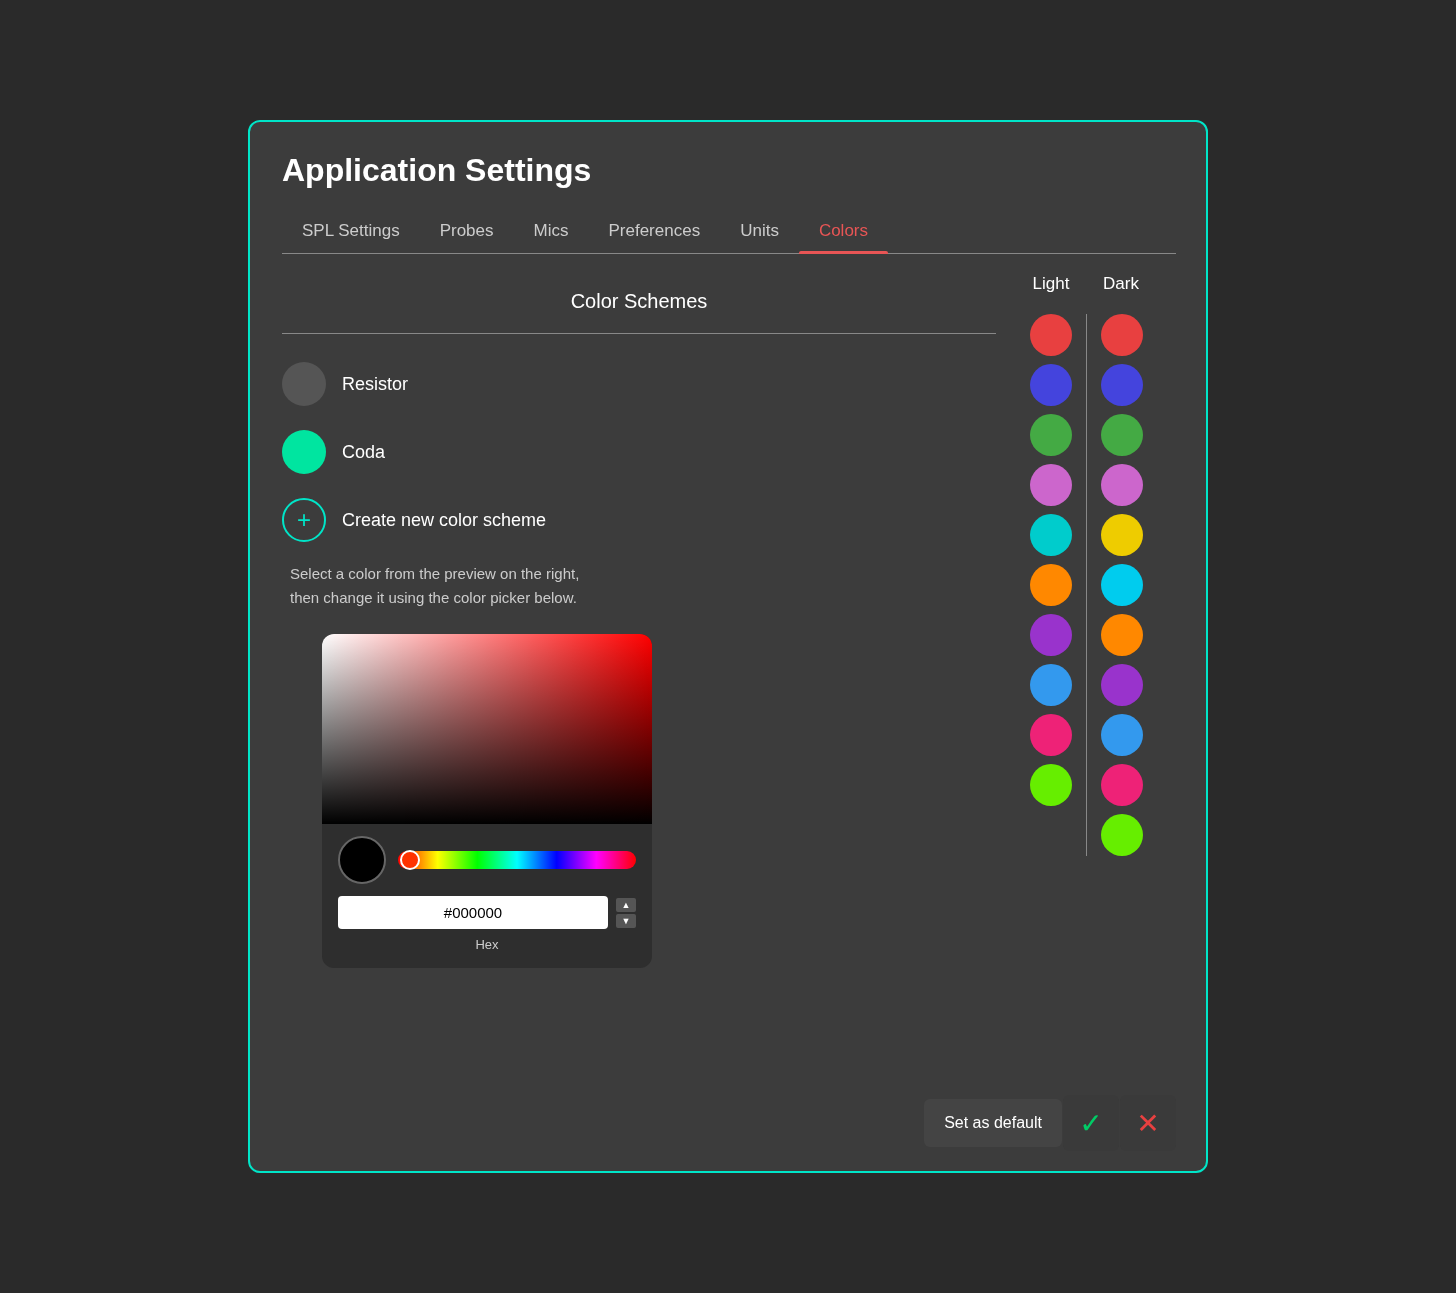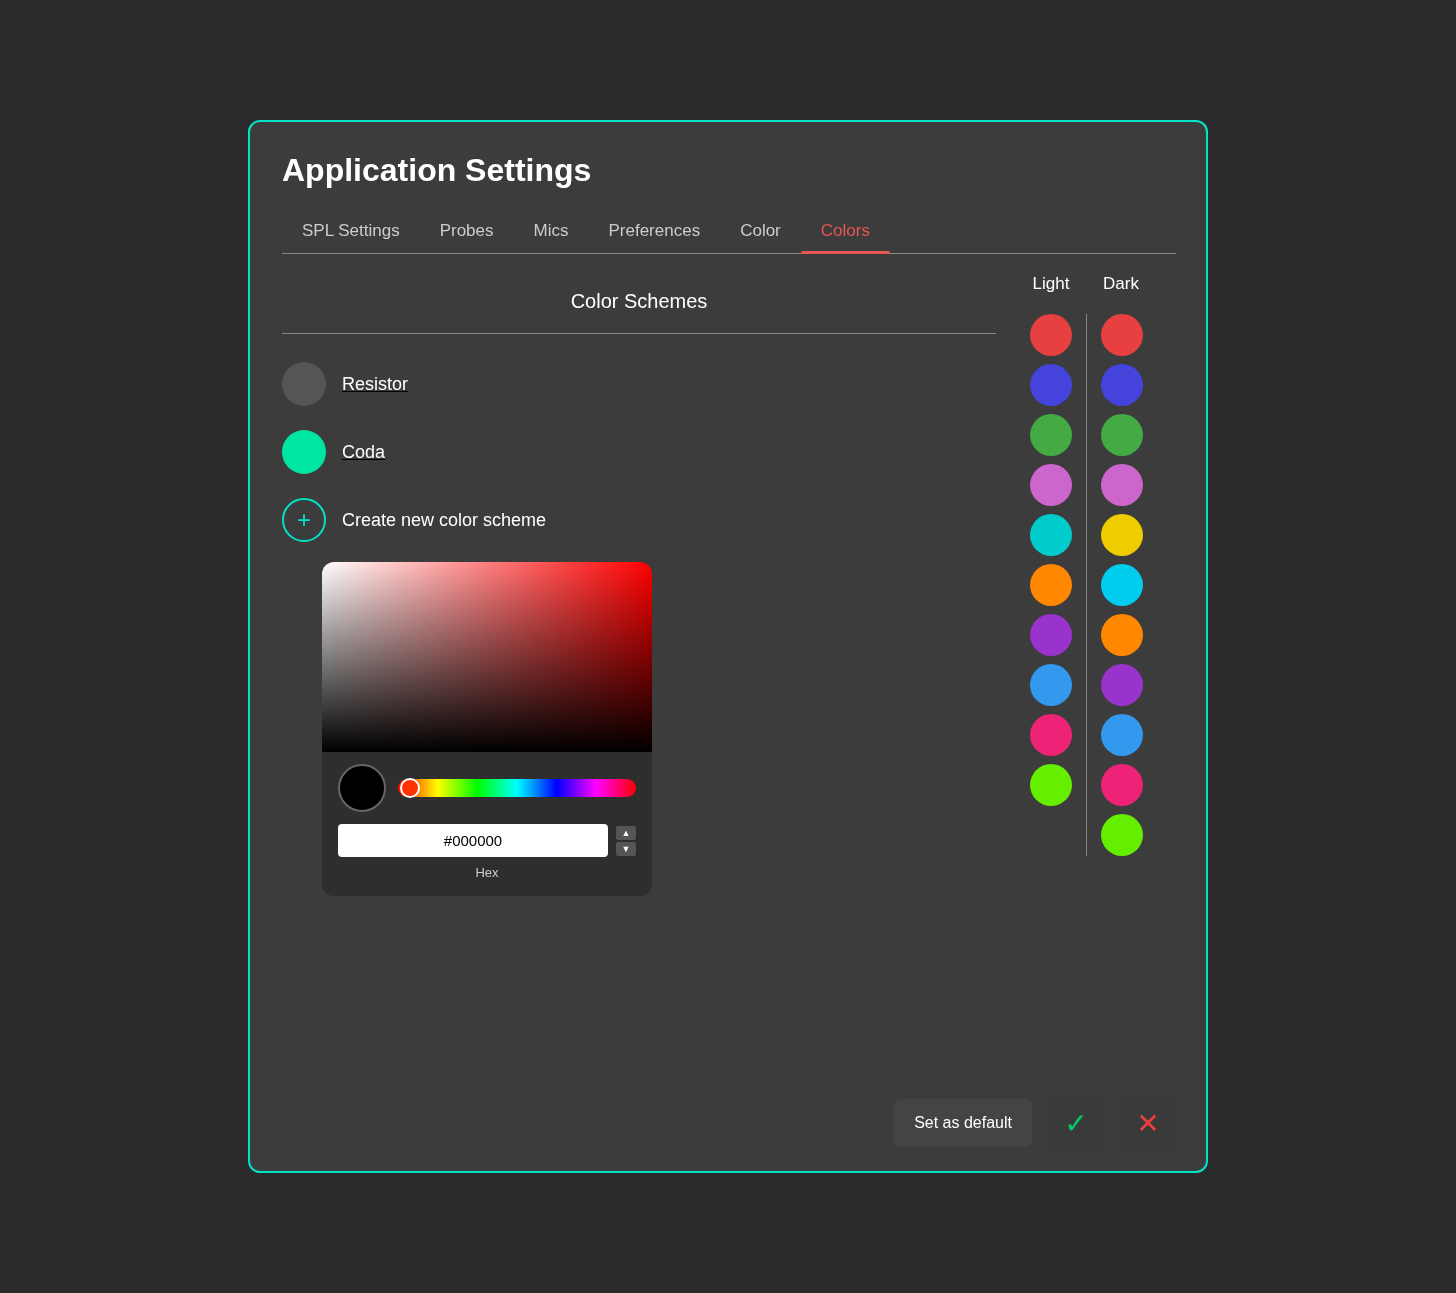--- a/index.html
+++ b/index.html
@@ -72,21 +72,20 @@
       text-align: center;
       padding: 16px 0 20px 0;
       border-bottom: 1px solid #888;
       margin-bottom: 28px;
     }
     .scheme-item {
       display: flex;
       align-items: center;
       margin-bottom: 24px;
       cursor: pointer;
-      text-decoration: underline;
     }
     .scheme-dot {
       width: 44px;
       height: 44px;
       border-radius: 50%;
       margin-right: 16px;
       flex-shrink: 0;
     }
     .scheme-label {
       color: #ffffff;
@@ -261,21 +260,21 @@
     }
     .col-divider {
       width: 1px;
       background: #888;
       align-self: stretch;
     }
     .footer {
       display: flex;
       justify-content: flex-end;
       align-items: center;
-      gap: 16px;
+      gap: 1px;
       padding-top: 20px;
       margin-top: auto;
     }
     .btn-set-default {
       background: #444;
       color: #fff;
       border: none;
       border-radius: 6px;
       padding: 14px 20px;
       font-size: 16px;
@@ -308,21 +307,21 @@
 <body>
 
 <div class="app-window">
   <div class="app-title">Application Settings</div>
 
   <div class="tabs-container">
     <div class="tab">SPL Settings</div>
     <div class="tab">Probes</div>
     <div class="tab">Mics</div>
     <div class="tab">Preferences</div>
-    <div class="tab">Color</div>
+    <div class="tab">Units</div>
     <div class="tab active">Colors</div>
   </div>
 
   <div class="content-area">
     <div class="left-panel">
       <div class="color-schemes-title">Color Schemes</div>
 
       <div class="scheme-item">
         <div class="scheme-dot" style="background:#555555;"></div>
         <span class="scheme-label">Resistor</span>
@@ -331,20 +330,21 @@
       <div class="scheme-item">
         <div class="scheme-dot" style="background:#00e5a0;"></div>
         <span class="scheme-label">Coda</span>
       </div>
 
       <div class="create-new">
         <div class="create-icon">+</div>
         <span class="create-label">Create new color scheme</span>
       </div>
 
+      <div class="instruction-text">Select a color from the preview on the right,<br>then change it using the color picker below.</div>
 
       <div class="color-picker-container">
         <div class="color-gradient">
           <div class="color-gradient-inner">
             <div class="color-gradient-dark"></div>
           </div>
         </div>
         <div class="picker-controls">
           <div class="color-preview-circle"></div>
           <div class="hue-slider-container">

